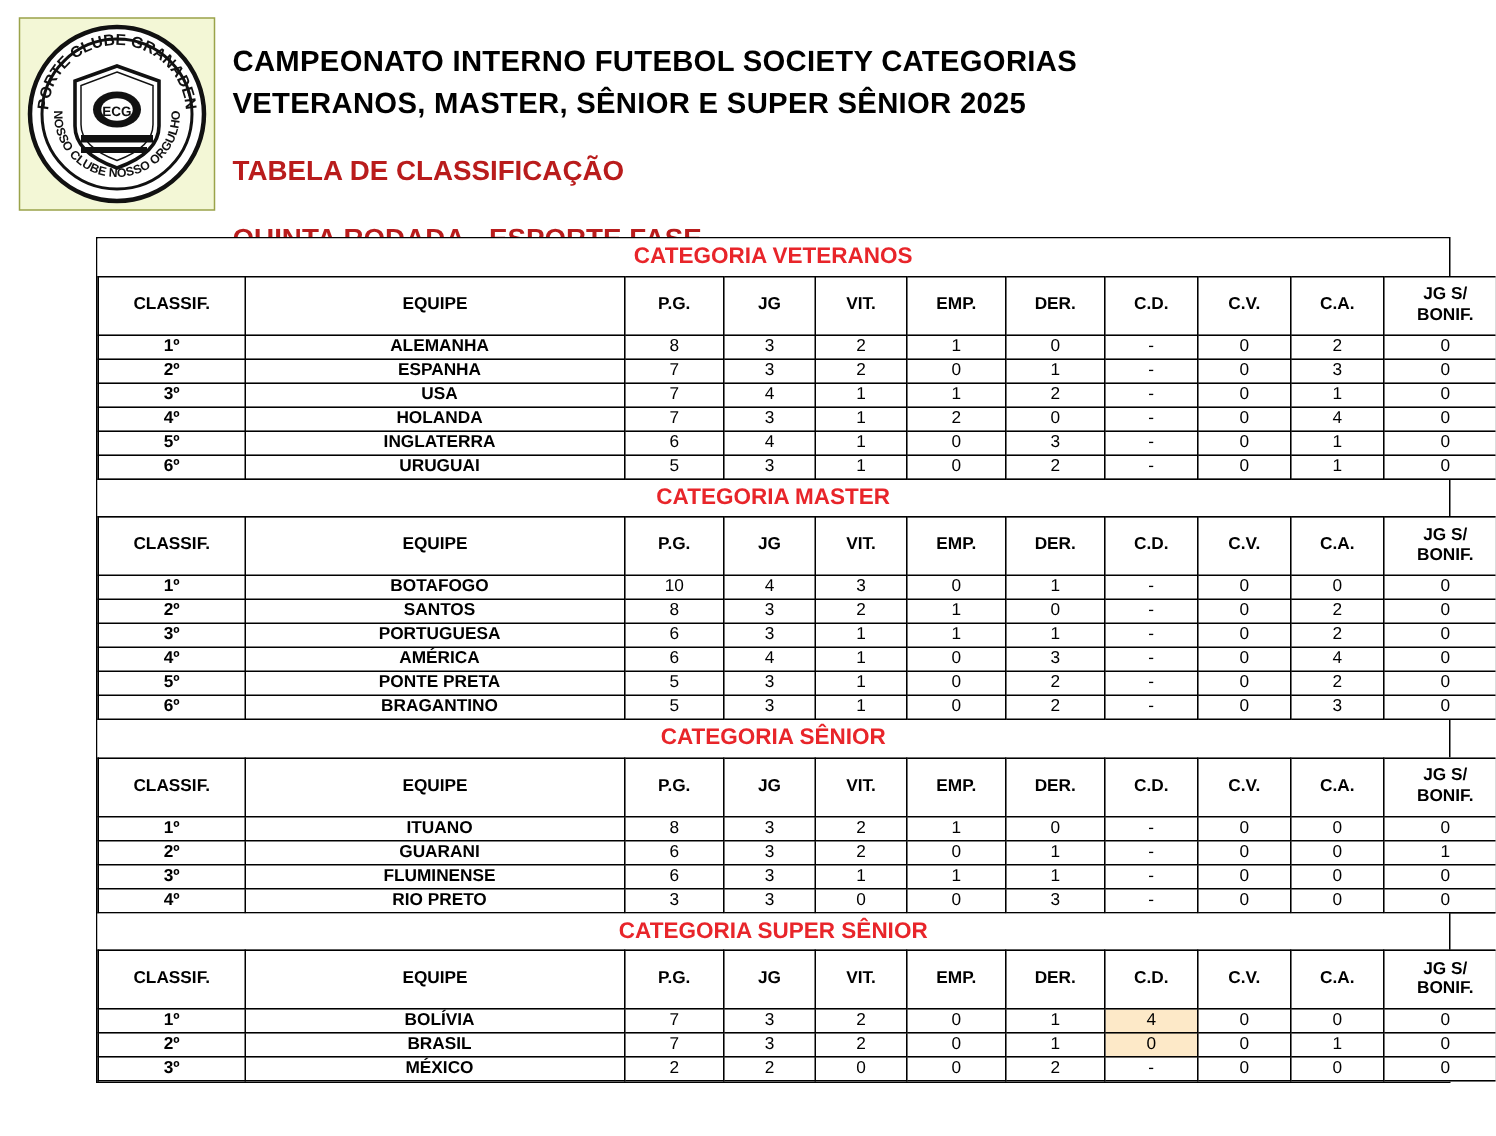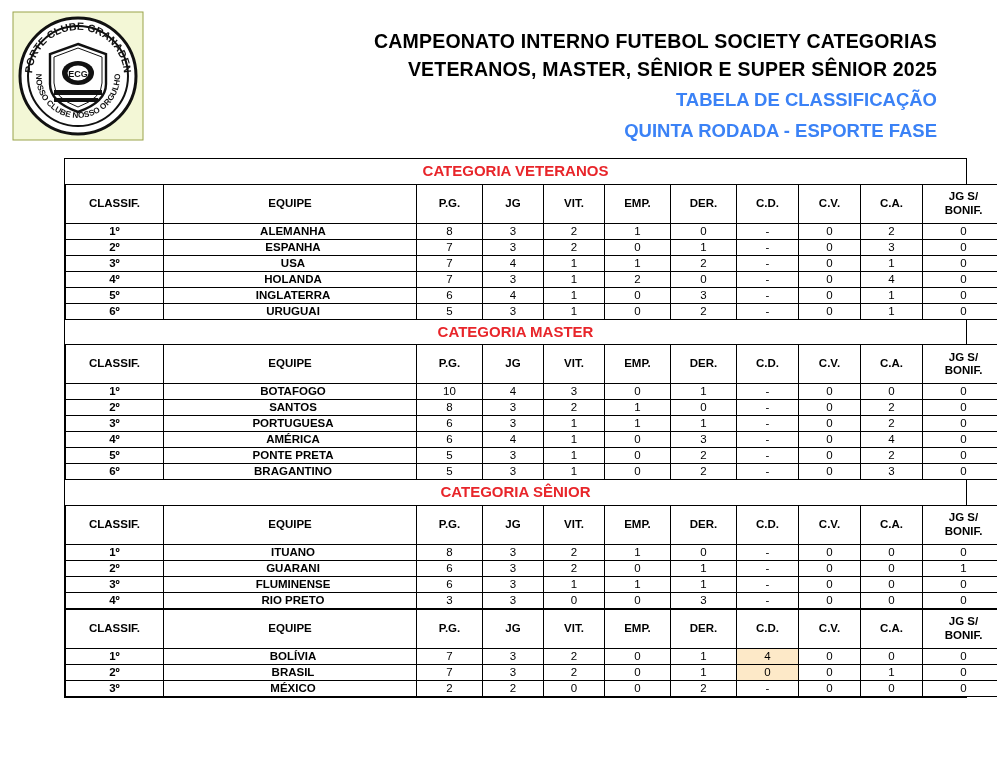--- a/index.html
+++ b/index.html
@@ -37,36 +37,36 @@
   }
   .crest {
     width: 138px;
     height: 132px;
     position: relative;
   }
   .crest svg { display: block; }
 
   .titles {
     flex: 1;
-    text-align: right;
+    text-align: left;
     padding-right: 60px;
     padding-top: 20px;
   }
   .title-main {
     font-size: 19.5px;
     font-weight: bold;
     letter-spacing: 0.2px;
     line-height: 1.42;
     color: #000000;
   }
   .title-sub {
-    margin-top: 4px;
+    margin-top: 18px;
     font-size: 18.5px;
     font-weight: bold;
-    color: #3b82f6;
+    color: #b91c1c;
     line-height: 1.45;
   }
 
   
   .frame {
     position: absolute;
     left: 64px;
     top: 158px;
     width: 903px;
     border: 1.5px solid #000;
@@ -485,20 +485,21 @@
               <td>0</td>
               <td>0</td>
               <td>3</td>
               <td>-</td>
               <td>0</td>
               <td>0</td>
               <td>0</td>
             </tr>
           </tbody>
         </table>
+        <div class="cat-title">CATEGORIA SUPER SÊNIOR</div>
         <table class="std">
           <colgroup>
             <col class="c-classif">
             <col class="c-equipe">
             <col class="c-pg">
             <col class="c-jg">
             <col class="c-vit">
             <col class="c-emp">
             <col class="c-der">
             <col class="c-cd">

